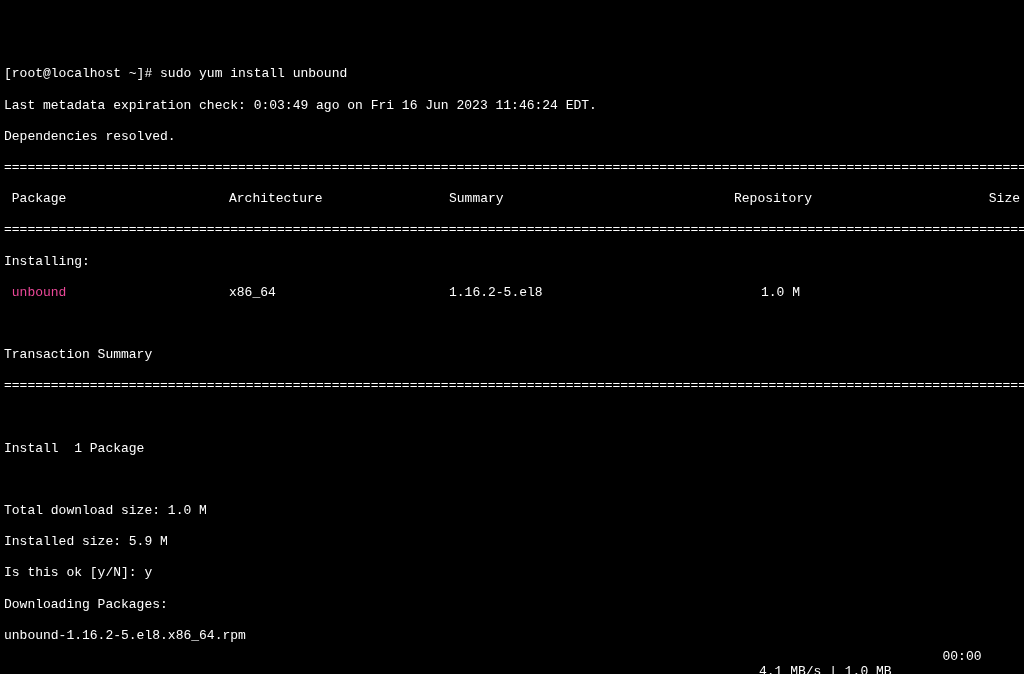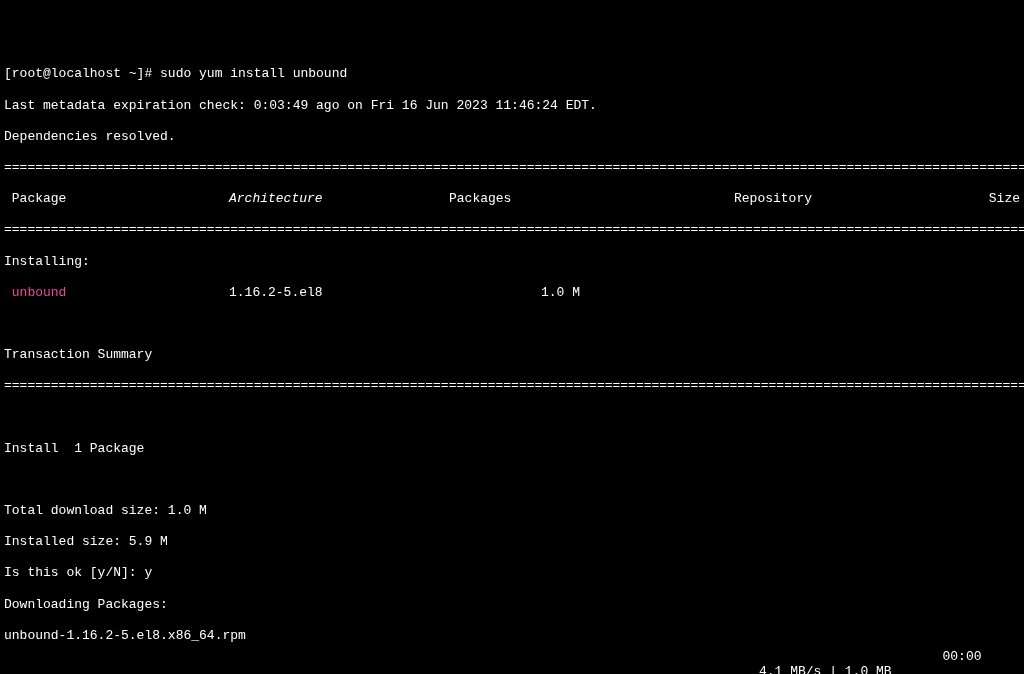--- a/index.html
+++ b/index.html
@@ -18,21 +18,21 @@
     .line { display: block; }
     .double-sep {
       letter-spacing: 0;
     }
     .row {
       display: flex;
       width: 1016px;
       align-items: center;
     }
     .col-package { width: 225px; }
-    .col-arch { width: 220px; font-style: italic; }
+    .col-arch { width: 220px; }
     .col-version { width: 285px; }
     .col-repo { width: 220px; }
     .col-size { width: 66px; text-align: right; }
     .dl-row {
       display: flex;
       width: 1016px;
     }
     .dl-name { width: 755px; }
     .dl-speed { width: 145px; text-align: left; margin-top: 36px; }
     .dl-time { width: 116px; text-align: center; margin-top: 21px; }
@@ -40,26 +40,26 @@
 </head>
 <body>
 
 
 
 <span class="line"><span>[root@localhost ~]# </span><span>sudo yum install unbound</span></span>
 <span class="line">Last metadata expiration check: 0:03:49 ago on Fri 16 Jun 2023 11:46:24 EDT.</span>
 <span class="line">Dependencies resolved.</span>
 <span class="line double-sep">========================================================================================================================================</span>
 <div class="row">
-<span class="col-package"> Package</span><span class="col-arch">Architecture</span><span class="col-version">Packages</span><span class="col-repo">Repository</span><span class="col-size">Size</span>
+<span class="col-package"> Package</span><span class="col-arch">Architecture</span><span class="col-version">Summary</span><span class="col-repo">Repository</span><span class="col-size">Size</span>
 </div>
 <span class="line double-sep">========================================================================================================================================</span>
 <span class="line">Installing:</span>
 <div class="row">
-<span class="col-package green"> unbound</span><span class="col-version">1.16.2-5.el8</span><span class="col-size">1.0 M</span>
+<span class="col-package green"> unbound</span><span class="col-arch">x86_64</span><span class="col-version">1.16.2-5.el8</span><span class="col-size">1.0 M</span>
 </div>
 <span class="line"> </span>
 <span class="line">Transaction Summary</span>
 <span class="line double-sep">========================================================================================================================================</span>
 <span class="line"> </span>
 <span class="line">Install  1 Package</span>
 <span class="line"> </span>
 <span class="line">Total download size: 1.0 M</span>
 <span class="line">Installed size: 5.9 M</span>
 <span class="line">Is this ok [y/N]: y</span>

